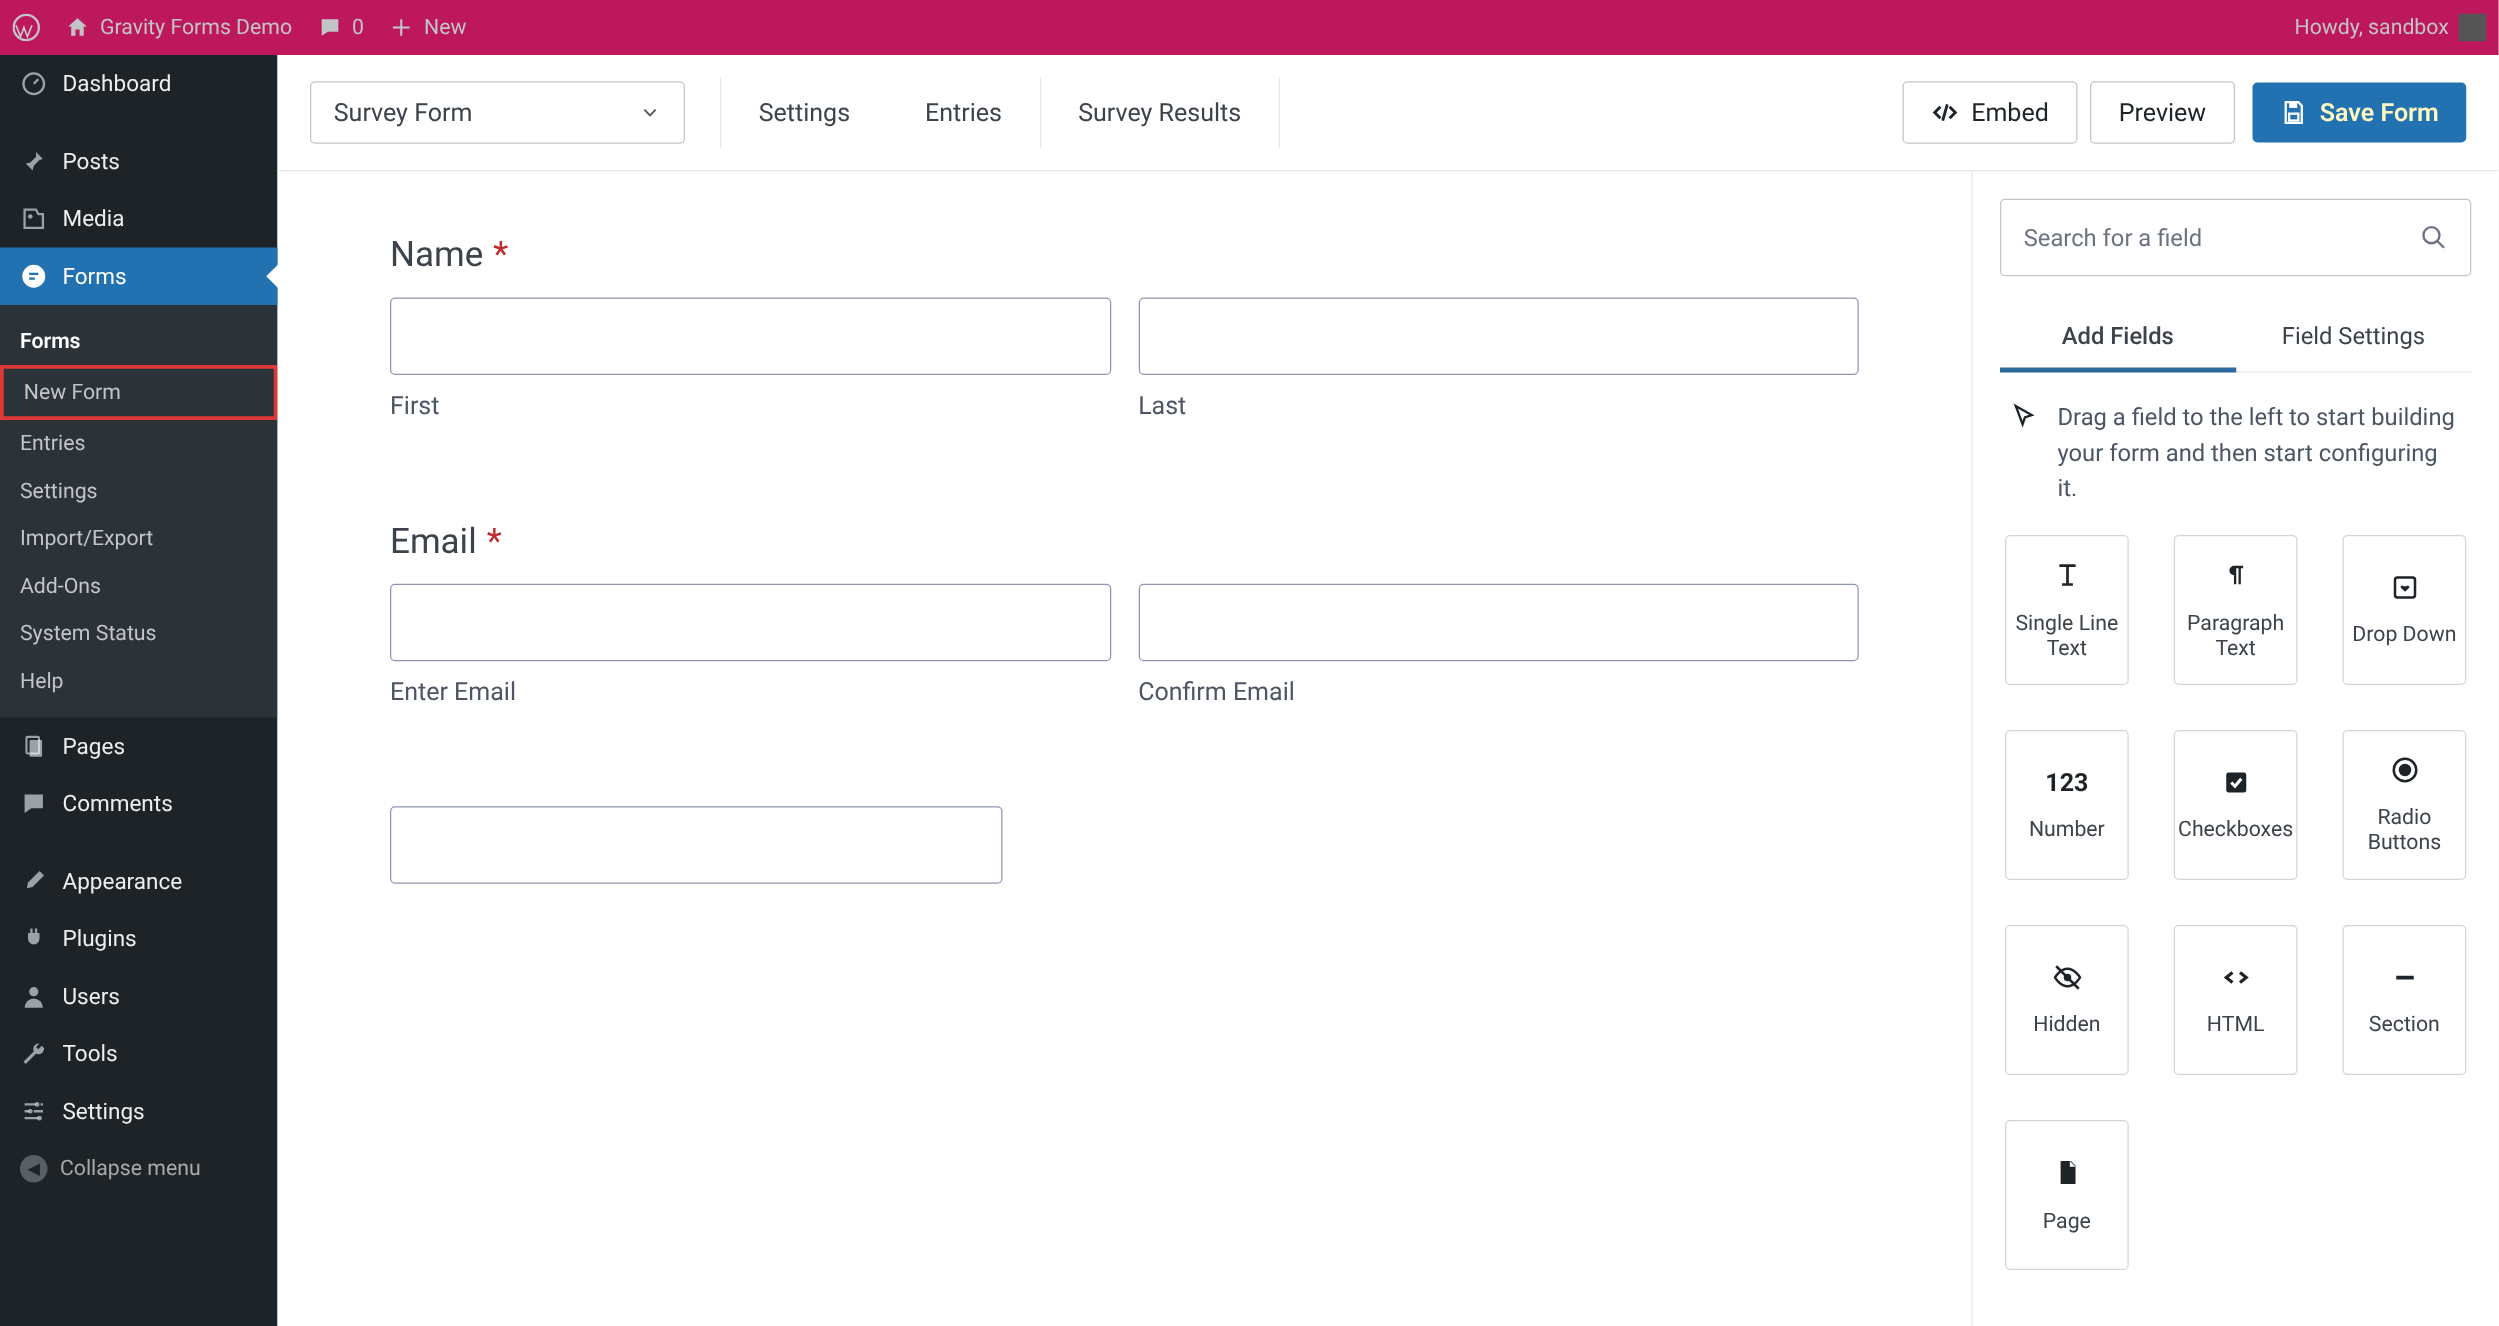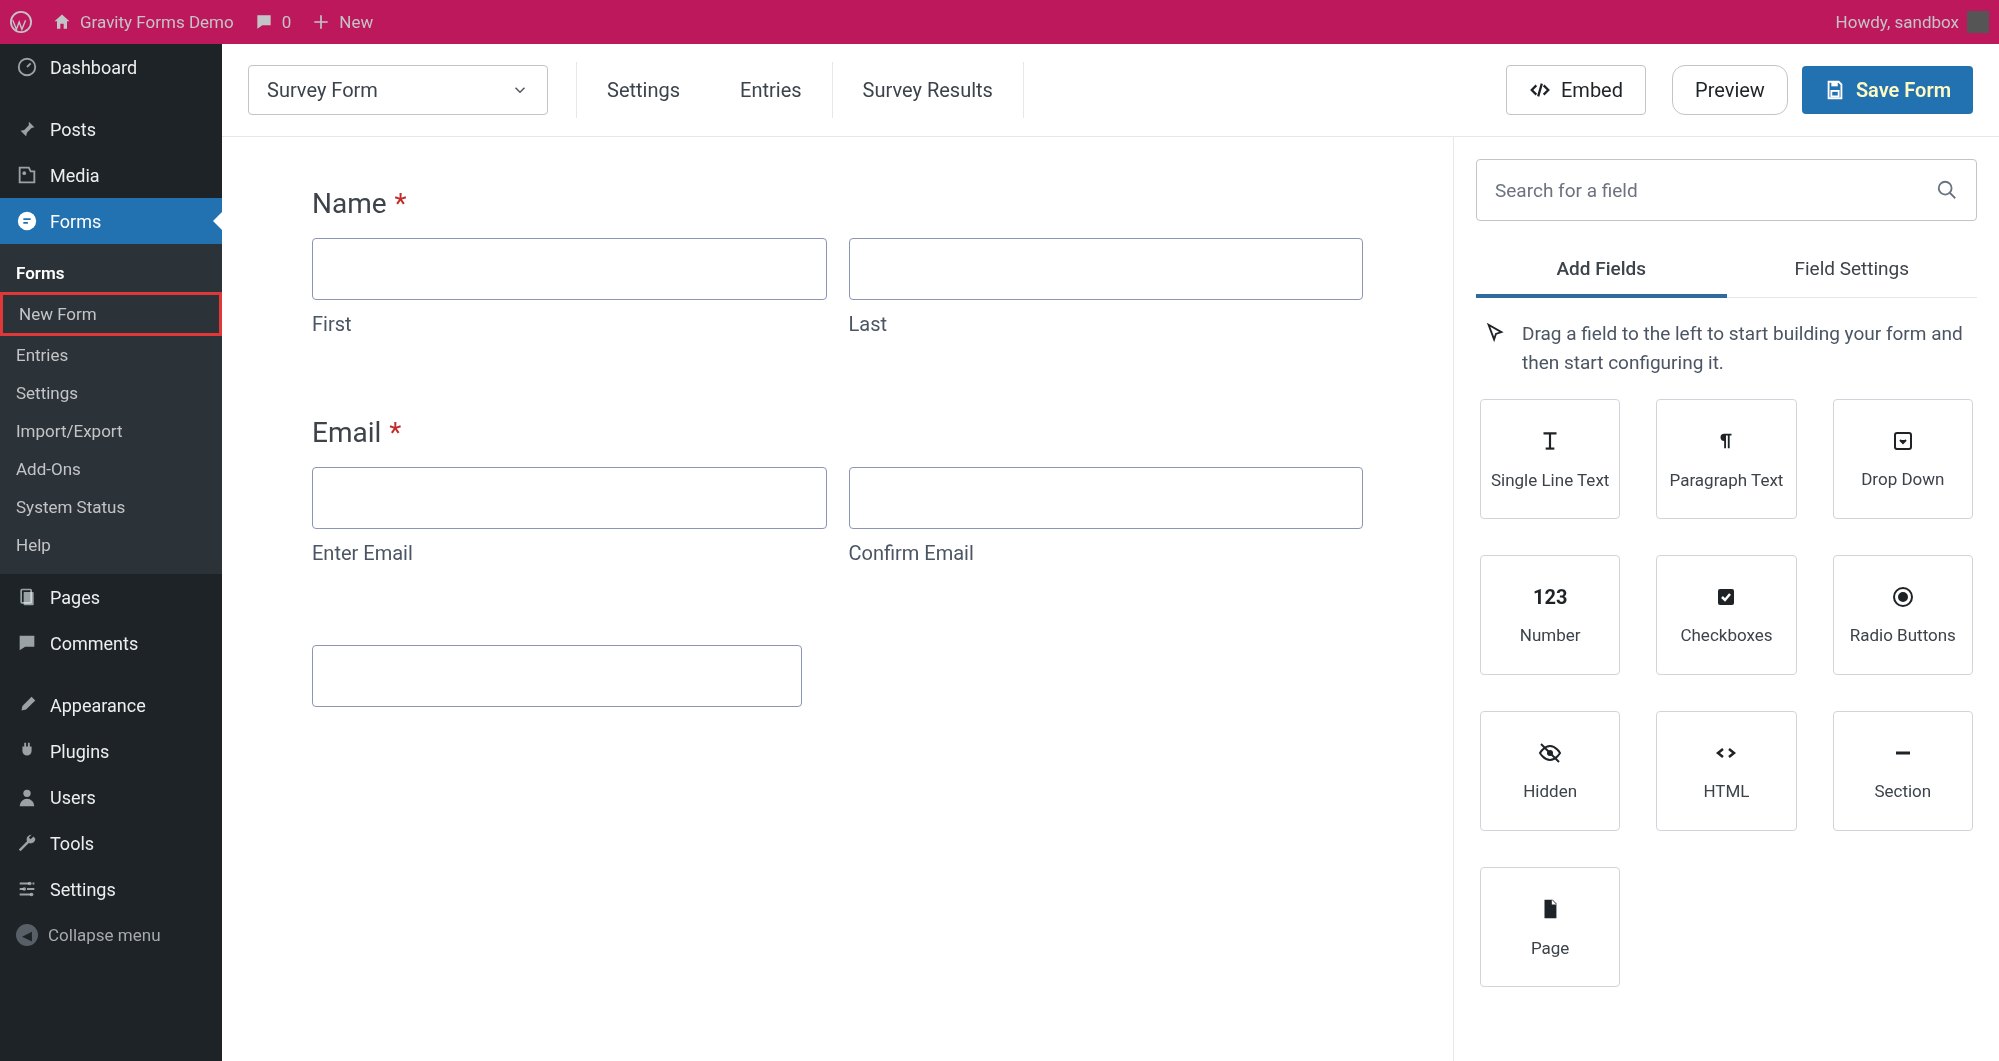--- a/index.html
+++ b/index.html
@@ -34,37 +34,37 @@
 
 .main { flex: 1; background: #fff; display: flex; flex-direction: column; }
 
 
 .topbar { display: flex; align-items: center; border-bottom: 1px solid #e5e7eb; padding: 18px 26px; gap: 0; }
 .form-switcher { border: 1px solid #c3c4c7; border-radius: 4px; padding: 12px 18px; display: flex; align-items: center; justify-content: space-between; width: 300px; color: #3c434a; font-size: 20px; cursor: pointer; background: #fff; margin-right: 28px; }
 .topbar-divider { width: 1px; height: 56px; background: #e5e7eb; }
 .topbar-tab { padding: 0 30px; color: #3c434a; font-size: 20px; cursor: pointer; }
 .topbar-spacer { flex: 1; }
 .btn-outline { border: 1px solid #c3c4c7; background: #fff; border-radius: 4px; padding: 12px 22px; display: flex; align-items: center; gap: 10px; font-size: 20px; color: #1d2327; cursor: pointer; }
-.btn-outline + .btn-outline { margin-left: 26px; border-radius: 13px; }
+.btn-outline + .btn-outline { margin-left: 10px; }
 .btn-primary { margin-left: 14px; background: #2271b1; color: #fef9c3; border: none; border-radius: 4px; padding: 12px 22px; display: flex; align-items: center; gap: 10px; font-size: 20px; font-weight: 600; cursor: pointer; }
 
 
 .editor { flex: 1; display: flex; }
 .canvas { flex: 1; padding: 50px 90px; overflow-y: auto; }
 .field-group { margin-bottom: 80px; }
 .field-label { font-size: 28px; font-weight: 400; color: #3c434a; margin-bottom: 18px; }
 .field-label .req { color: #c02b2b; margin-left: 8px; }
 .name-row, .email-row { display: flex; gap: 22px; }
 .input-wrap { flex: 1; }
 .text-input { width: 100%; height: 62px; border: 1px solid #8e95b4; border-radius: 4px; background: #fff; padding: 0 14px; font-size: 18px; }
 .sublabel { margin-top: 12px; font-size: 20px; color: #4b5563; }
 .company-input { width: 490px; }
 
 
-.panel { width: 546px; border-left: 1px solid #e5e7eb; display: flex; flex-direction: column; padding: 22px 22px 0 22px; }
+.panel { width: 422px; border-left: 1px solid #e5e7eb; display: flex; flex-direction: column; padding: 22px 22px 0 22px; }
 .search-wrap { border: 1px solid #c3c4c7; border-radius: 4px; display: flex; align-items: center; padding: 0 18px; height: 62px; margin-bottom: 22px; }
 .search-input { flex: 1; border: none; outline: none; font-size: 19px; color: #3c434a; }
 .search-input::placeholder { color: #6b7280; }
 .panel-tabs { display: flex; border-bottom: 1px solid #e5e7eb; }
 .panel-tab { flex: 1; text-align: center; padding: 14px 0; font-size: 19px; color: #3c434a; cursor: pointer; }
 .panel-tab.active { border-bottom: 4px solid #2e6a9e; font-weight: 500; margin-bottom: -1px; }
 .drag-hint { display: flex; gap: 16px; padding: 22px 8px; color: #4b5563; font-size: 19px; line-height: 1.5; }
 .drag-hint .arrow-icon { font-size: 22px; }
 .fields-grid { display: grid; grid-template-columns: repeat(3, 1fr); gap: 36px; padding: 0 4px 24px 4px; }
 .field-card { border: 1px solid #d1d5db; border-radius: 4px; display: flex; flex-direction: column; align-items: center; justify-content: center; height: 120px; gap: 16px; cursor: pointer; background: #fff; }

